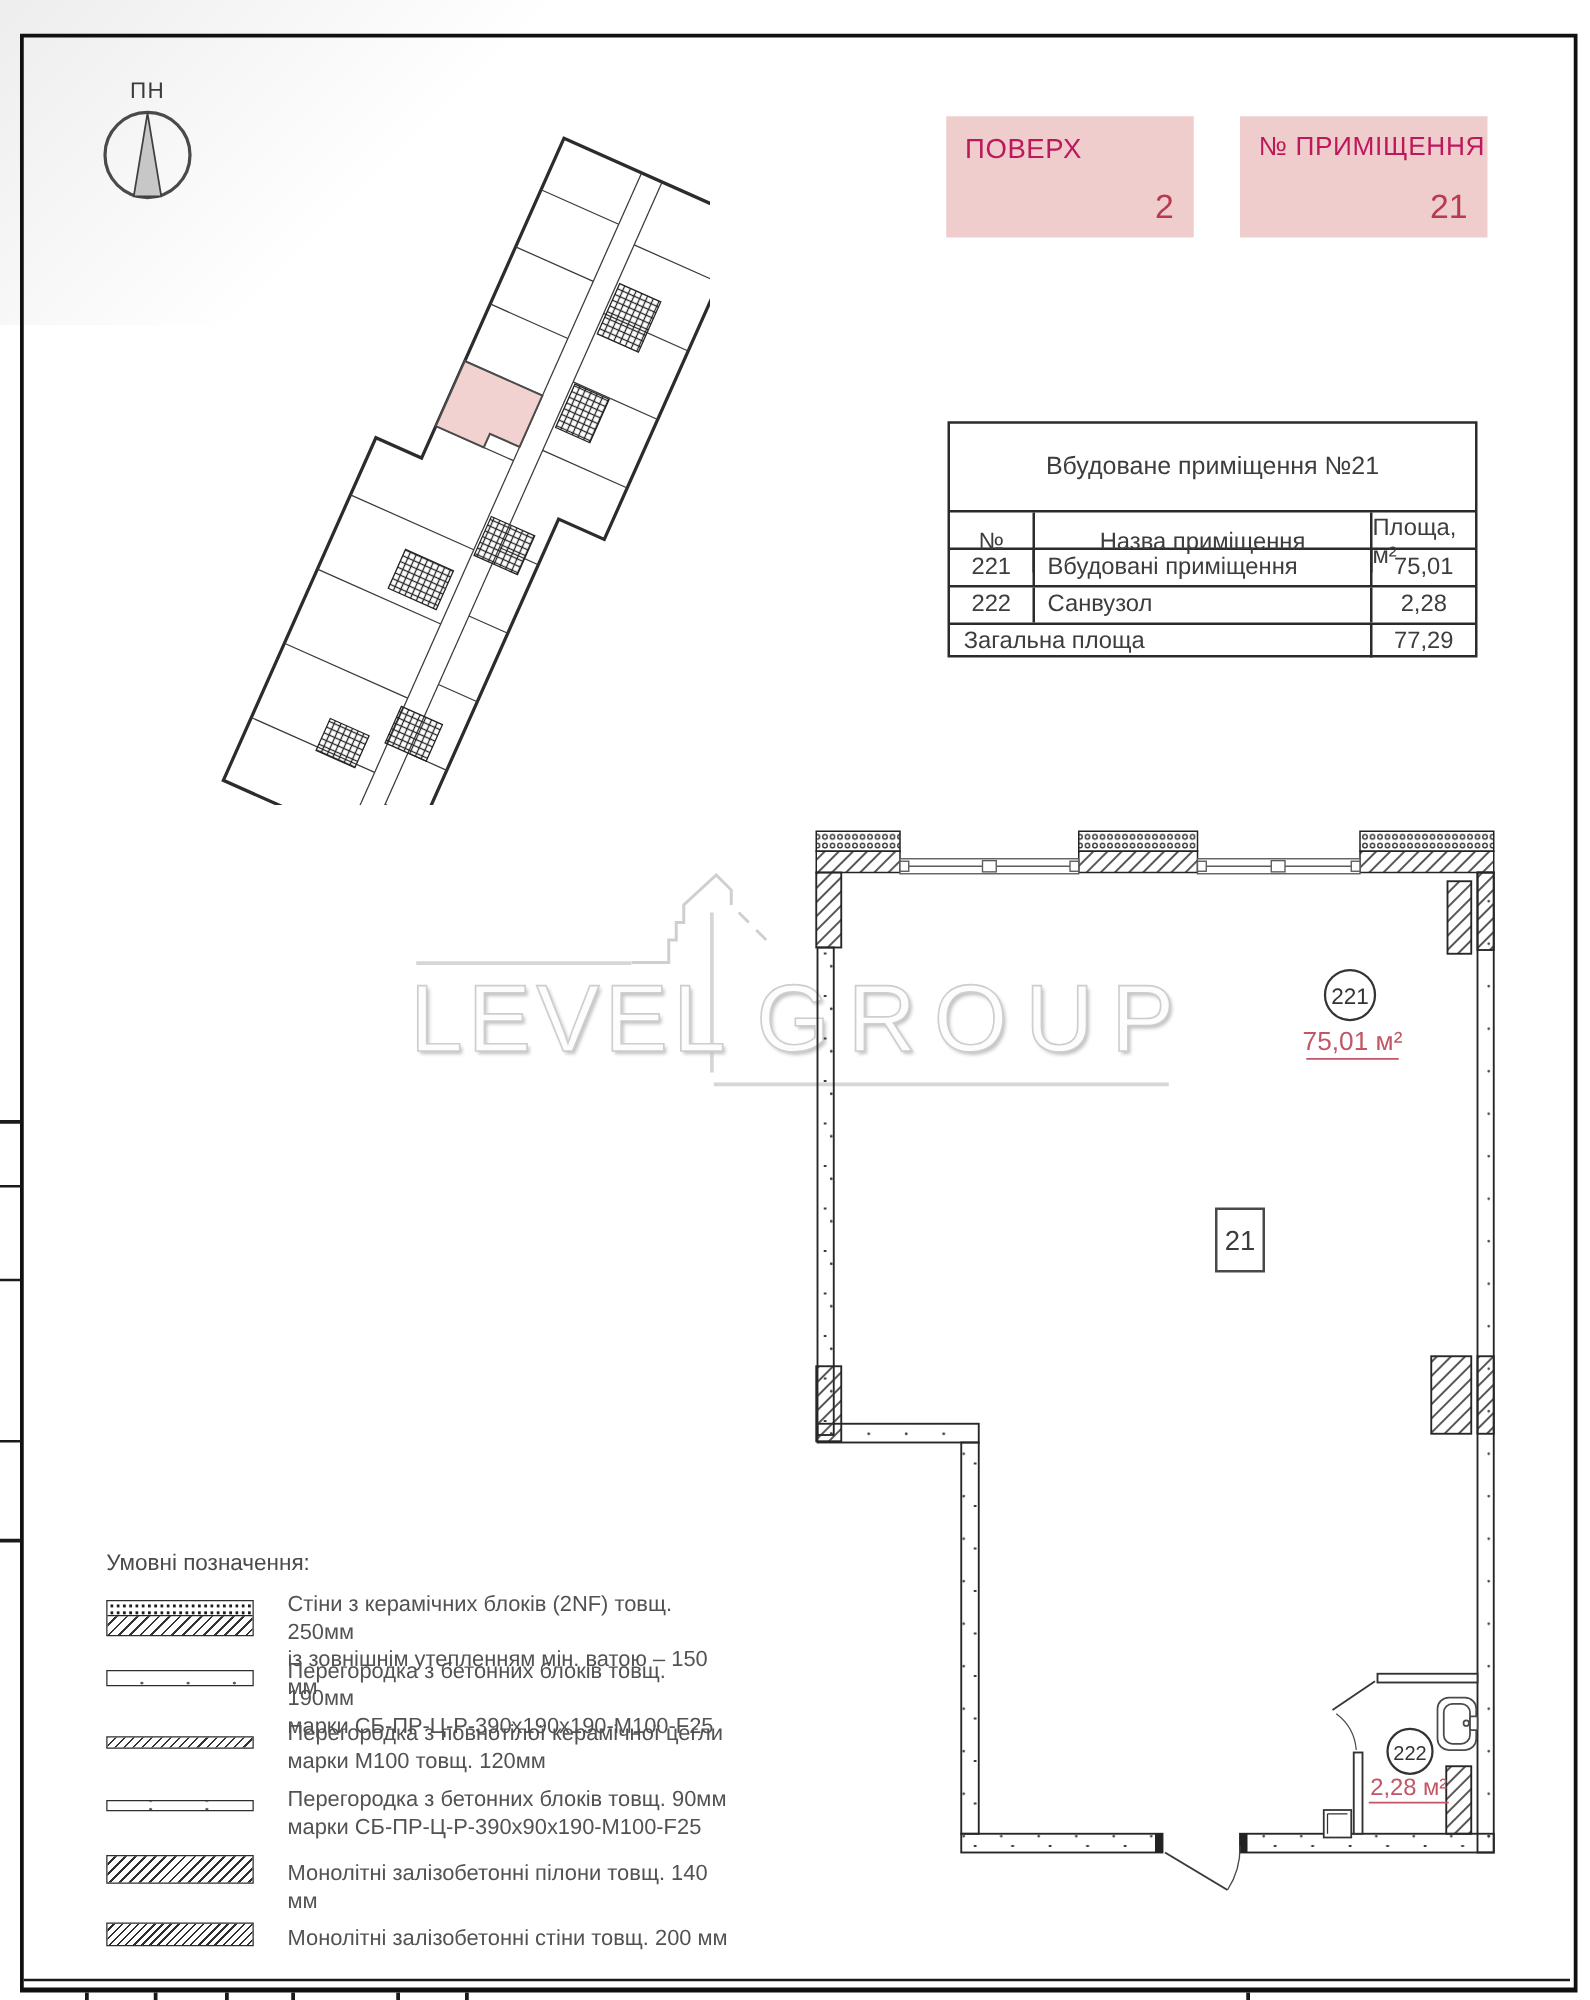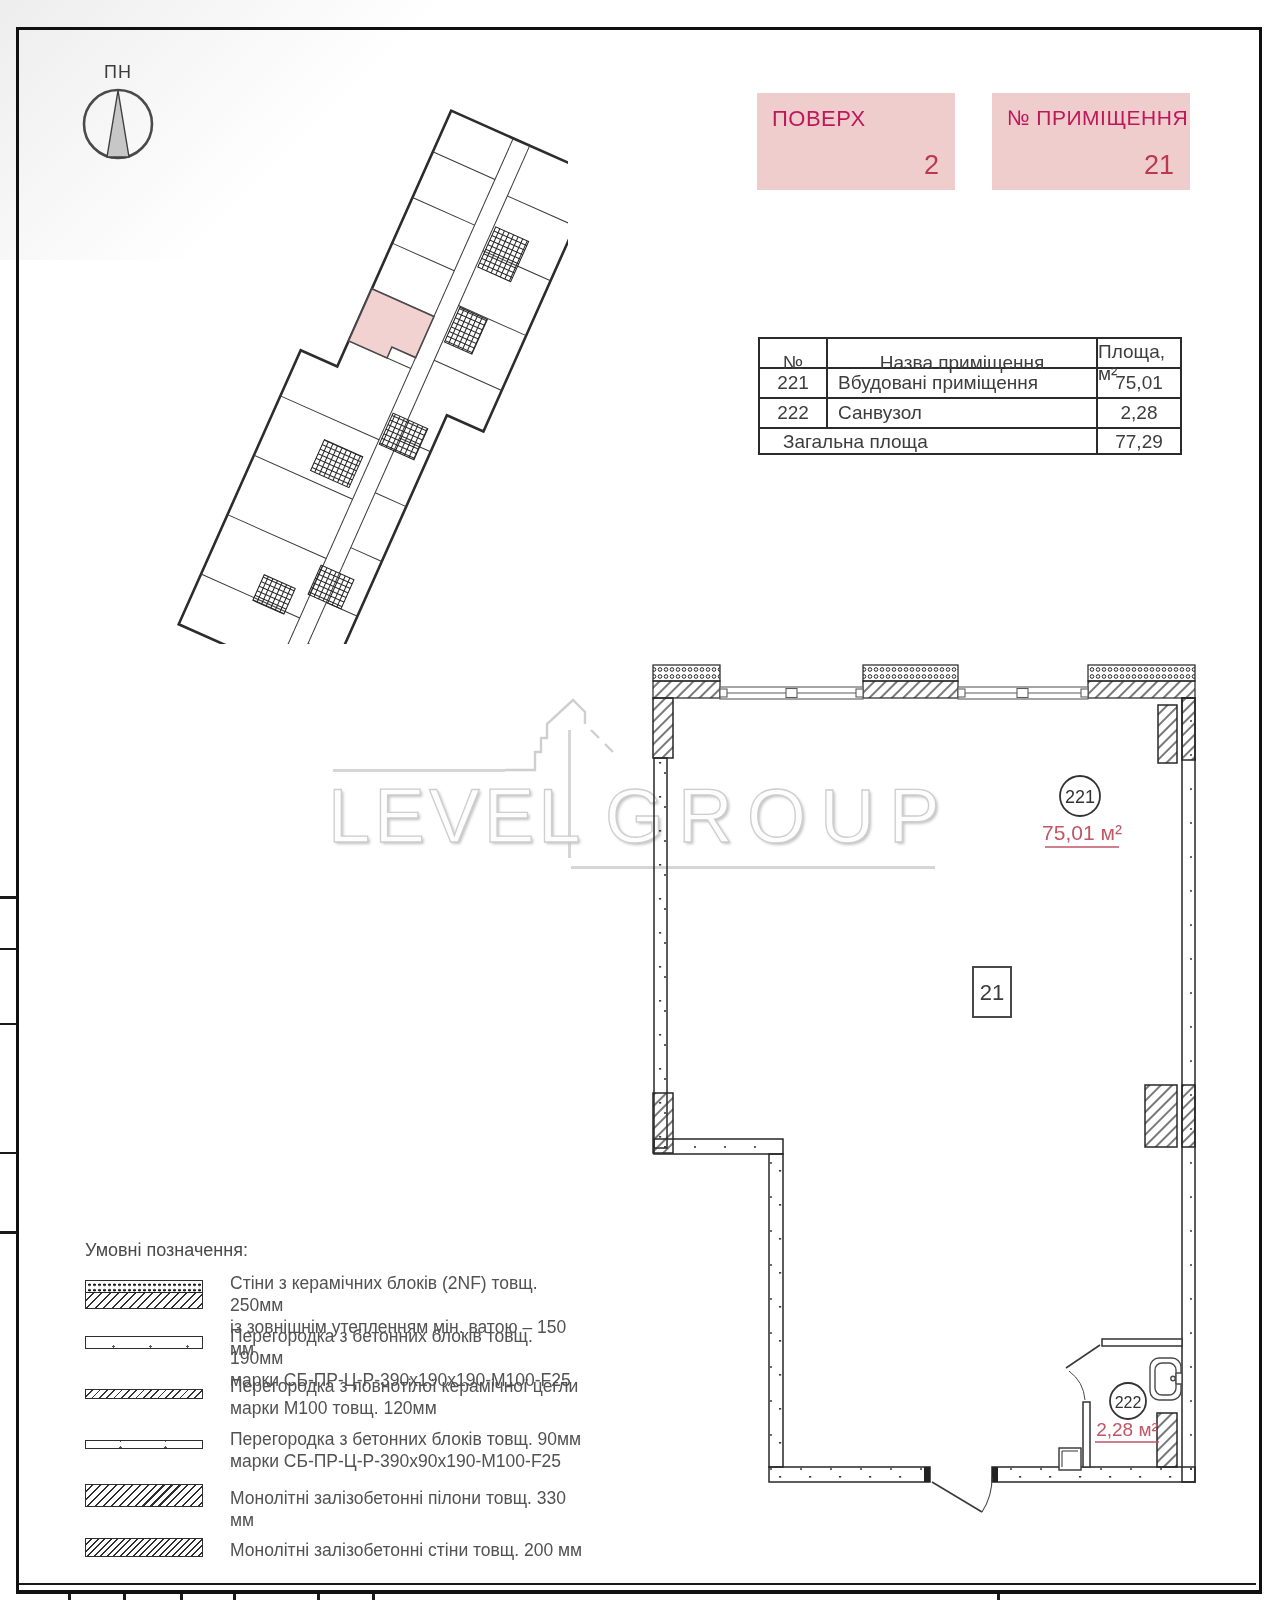--- a/index.html
+++ b/index.html
@@ -148,37 +148,38 @@
 <div class="abs pinkbox" style="left:757px;top:93px;">
   <div class="pb-label">ПОВЕРХ</div>
   <div class="pb-value">2</div>
 </div>
 <div class="abs pinkbox" style="left:992px;top:93px;">
   <div class="pb-label" style="font-size:21px;">№ ПРИМІЩЕННЯ</div>
   <div class="pb-value">21</div>
 </div>
 
 <div class="abs info-table">
+  <div class="t-title">Вбудоване приміщення №21</div>
   <div class="t-row t-head">
     <div class="t-cell">№</div>
     <div class="t-cell bl">Назва приміщення</div>
     <div class="t-cell bl">Площа, м²</div>
   </div>
   <div class="t-row t-body">
     <div class="t-cell">221</div>
     <div class="t-cell bl left">Вбудовані приміщення</div>
     <div class="t-cell bl">75,01</div>
   </div>
   <div class="t-row t-body">
     <div class="t-cell">222</div>
     <div class="t-cell bl left">Санвузол</div>
     <div class="t-cell bl">2,28</div>
   </div>
   <div class="t-foot">
-    <div class="t-cell left" style="padding-left:23px;">Загальна площа</div>
+    <div class="t-cell left" style="padding-left:11px;">Загальна площа</div>
     <div class="t-cell bl">77,29</div>
   </div>
 </div>
 
 <svg class="abs" style="left:645px;top:645px;z-index:2;" width="555" height="890" viewBox="0 0 555 890">
   <defs>
     <pattern id="ph" width="8" height="8" patternUnits="userSpaceOnUse" patternTransform="rotate(-45)">
       <line x1="0" y1="4" x2="8" y2="4" stroke="#2f2f2f" stroke-width="1.3"></line>
     </pattern>
     <pattern id="pdots" width="6" height="7" patternUnits="userSpaceOnUse">
@@ -302,19 +303,19 @@
 </div>
 
 <div class="abs sw sw4" style="top:1440px;"></div>
 <div class="abs lg-text" style="top:1428px;">
   <div>Перегородка з бетонних блоків товщ. 90мм</div>
   <div>марки СБ-ПР-Ц-Р-390х90х190-М100-F25</div>
 </div>
 
 <div class="abs sw sw5" style="top:1484px;"></div>
 <div class="abs lg-text" style="top:1487px;">
-  <div>Монолітні залізобетонні пілони товщ. 330 мм</div>
+  <div>Монолітні залізобетонні пілони товщ. 140 мм</div>
 </div>
 
 <div class="abs sw sw6" style="top:1538px;"></div>
 <div class="abs lg-text" style="top:1539px;">
   <div>Монолітні залізобетонні стіни товщ. 200 мм</div>
 </div>
 
 </body></html>

